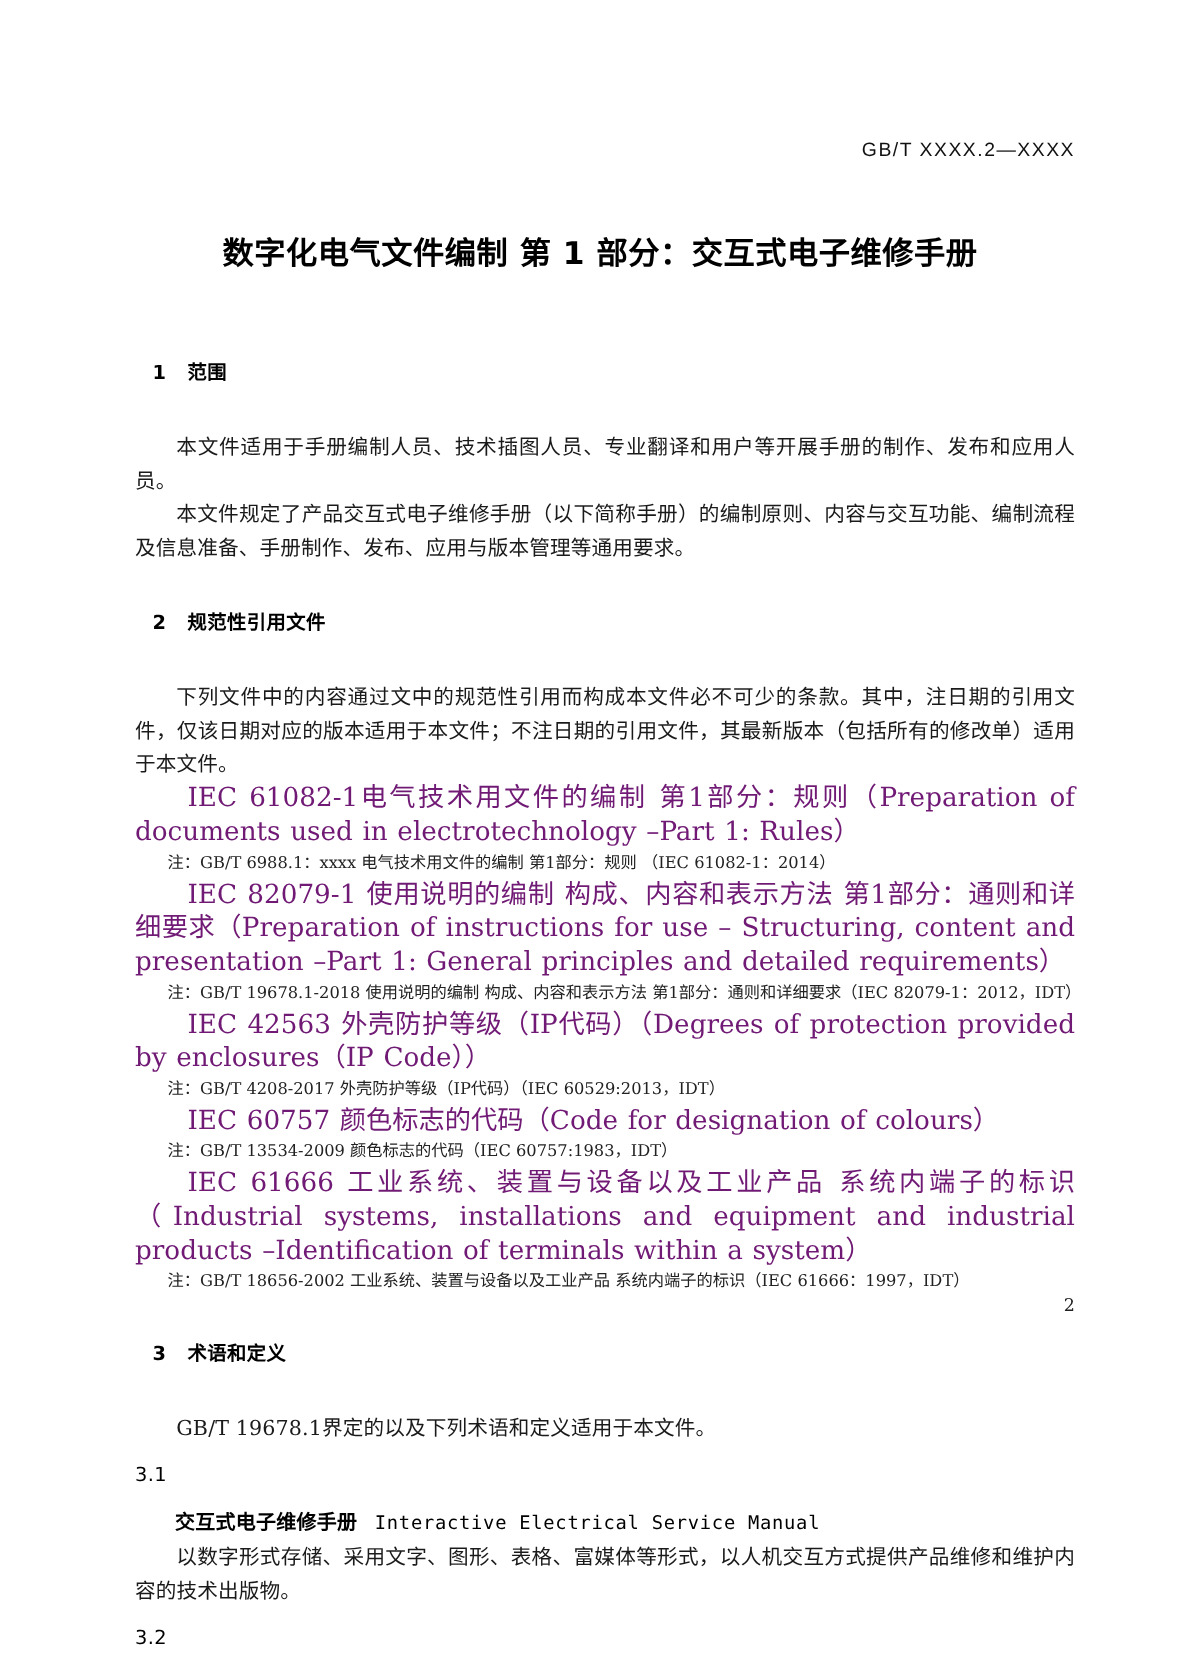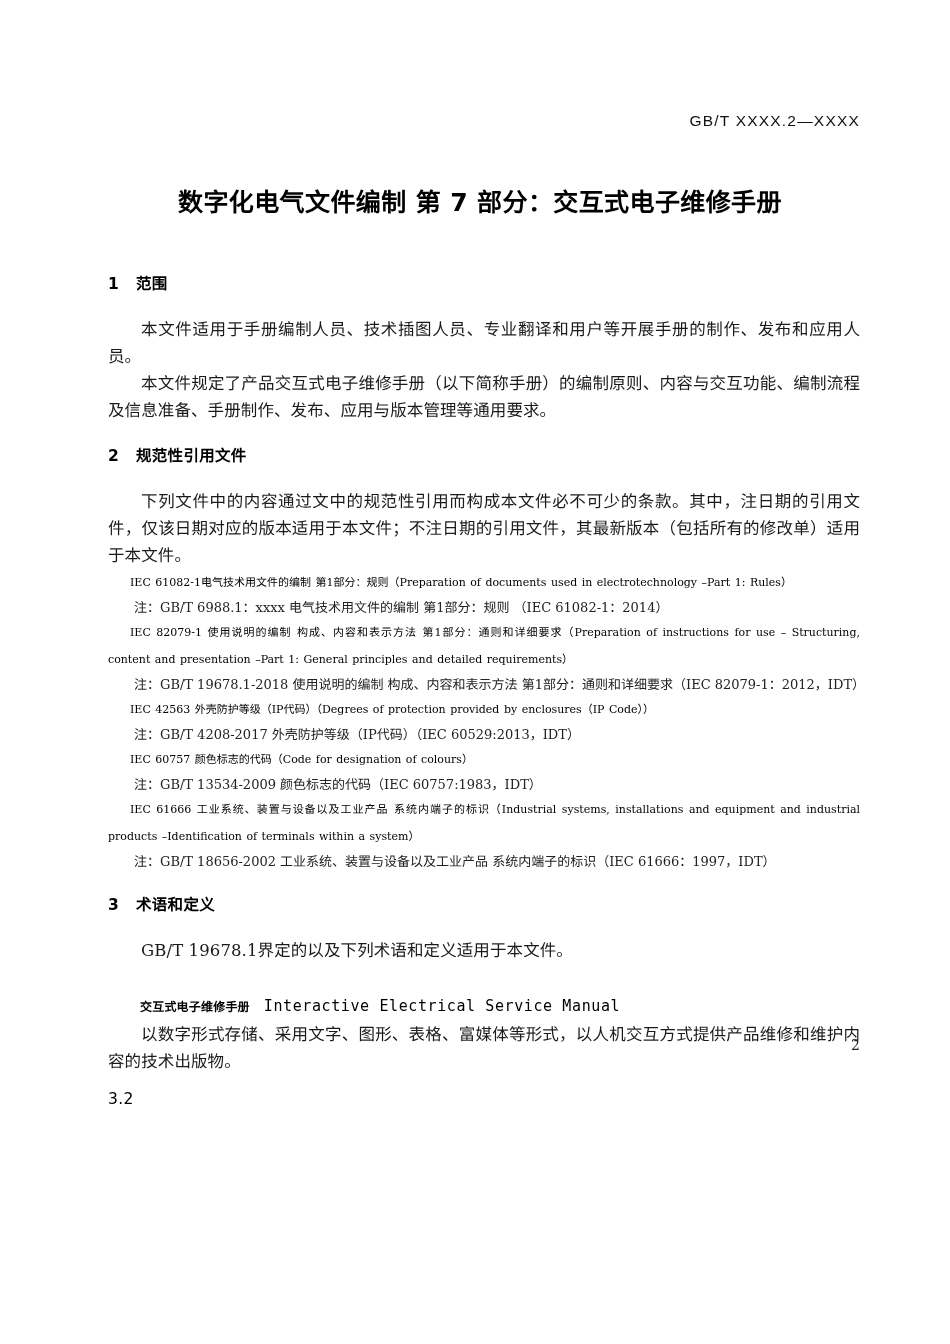--- a/index.html
+++ b/index.html
@@ -64,21 +64,21 @@
     width: 752px;
   }
 
   
   .clause-heading {
     font-family: "DejaVu Sans", "Liberation Sans", sans-serif;
     font-weight: bold;
     font-size: 15.5px;
     line-height: 20px;
     color: #000;
-    margin: 0;
+    margin: 14px;
     letter-spacing: 0.3px;
   }
   .clause-heading .num {
     display: inline-block;
     min-width: 28px;
   }
 
   
   .subclause-num {
     font-family: "DejaVu Sans", "Liberation Sans", sans-serif;
@@ -99,27 +99,27 @@
     text-justify: inter-ideograph;
     text-indent: 2em;
     margin: 0;
     color: #1a1a1a;
     letter-spacing: 0.1px;
   }
 
   
   .ref-entry {
     font-family: "DejaVu Serif", "Liberation Serif", serif;
-    font-size: 11px;
+    font-size: 21px;
     line-height: 27px;
     text-align: justify;
     text-justify: inter-ideograph;
     text-indent: 2em;
     margin: 0;
-    color: #000000;
+    color: #701a75;
     word-spacing: 1px;
   }
 
   
   .ref-note {
     font-family: "DejaVu Serif", "Liberation Serif", serif;
     font-size: 13px;
     line-height: 23px;
     text-align: justify;
     text-justify: inter-ideograph;
@@ -130,21 +130,21 @@
 
   
   .term-line {
     margin: 0;
     line-height: 27px;
     text-indent: 2em;
   }
   .term-zh {
     font-family: "DejaVu Sans", "Liberation Sans", sans-serif;
     font-weight: bold;
-    font-size: 12px;
+    font-size: 16px;
     color: #000;
     letter-spacing: 0.2px;
   }
   .term-en {
     font-family: "DejaVu Sans Mono", "Liberation Mono", monospace;
     font-size: 15px;
     color: #000;
     letter-spacing: 0.6px;
     padding-left: 14px;
   }
@@ -165,21 +165,21 @@
     color: #222;
   }
 </style>
 </head>
 <body>
 
 <div class="page">
 
   <div class="page-header">GB/T  XXXX.2—XXXX</div>
 
-  <div class="doc-title">数字化电气文件编制 第 7 部分：交互式电子维修手册</div>
+  <div class="doc-title">数字化电气文件编制 第 1 部分：交互式电子维修手册</div>
 
   <div class="body">
 
     <div class="clause-heading">
       <span class="num">1</span><span>范围</span>
     </div>
     <div class="gap-md"></div>
     <p class="para">本文件适用于手册编制人员、技术插图人员、专业翻译和用户等开展手册的制作、发布和应用人员。</p>
     <p class="para">本文件规定了产品交互式电子维修手册（以下简称手册）的编制原则、内容与交互功能、编制流程及信息准备、手册制作、发布、应用与版本管理等通用要求。</p>
 
@@ -208,20 +208,21 @@
 
     <div class="gap-md"></div>
 
     <div class="clause-heading">
       <span class="num">3</span><span>术语和定义</span>
     </div>
     <div class="gap-md"></div>
     <p class="para">GB/T 19678.1界定的以及下列术语和定义适用于本文件。</p>
 
     <div class="gap-sm"></div>
+    <div class="subclause-num">3.1</div>
     <div class="gap-sm"></div>
 
     <p class="term-line">
       <span class="term-zh">交互式电子维修手册</span><span class="term-en">Interactive Electrical Service Manual</span>
     </p>
     <p class="para">以数字形式存储、采用文字、图形、表格、富媒体等形式，以人机交互方式提供产品维修和维护内容的技术出版物。</p>
 
     <div class="gap-sm"></div>
     <div class="subclause-num">3.2</div>
 

